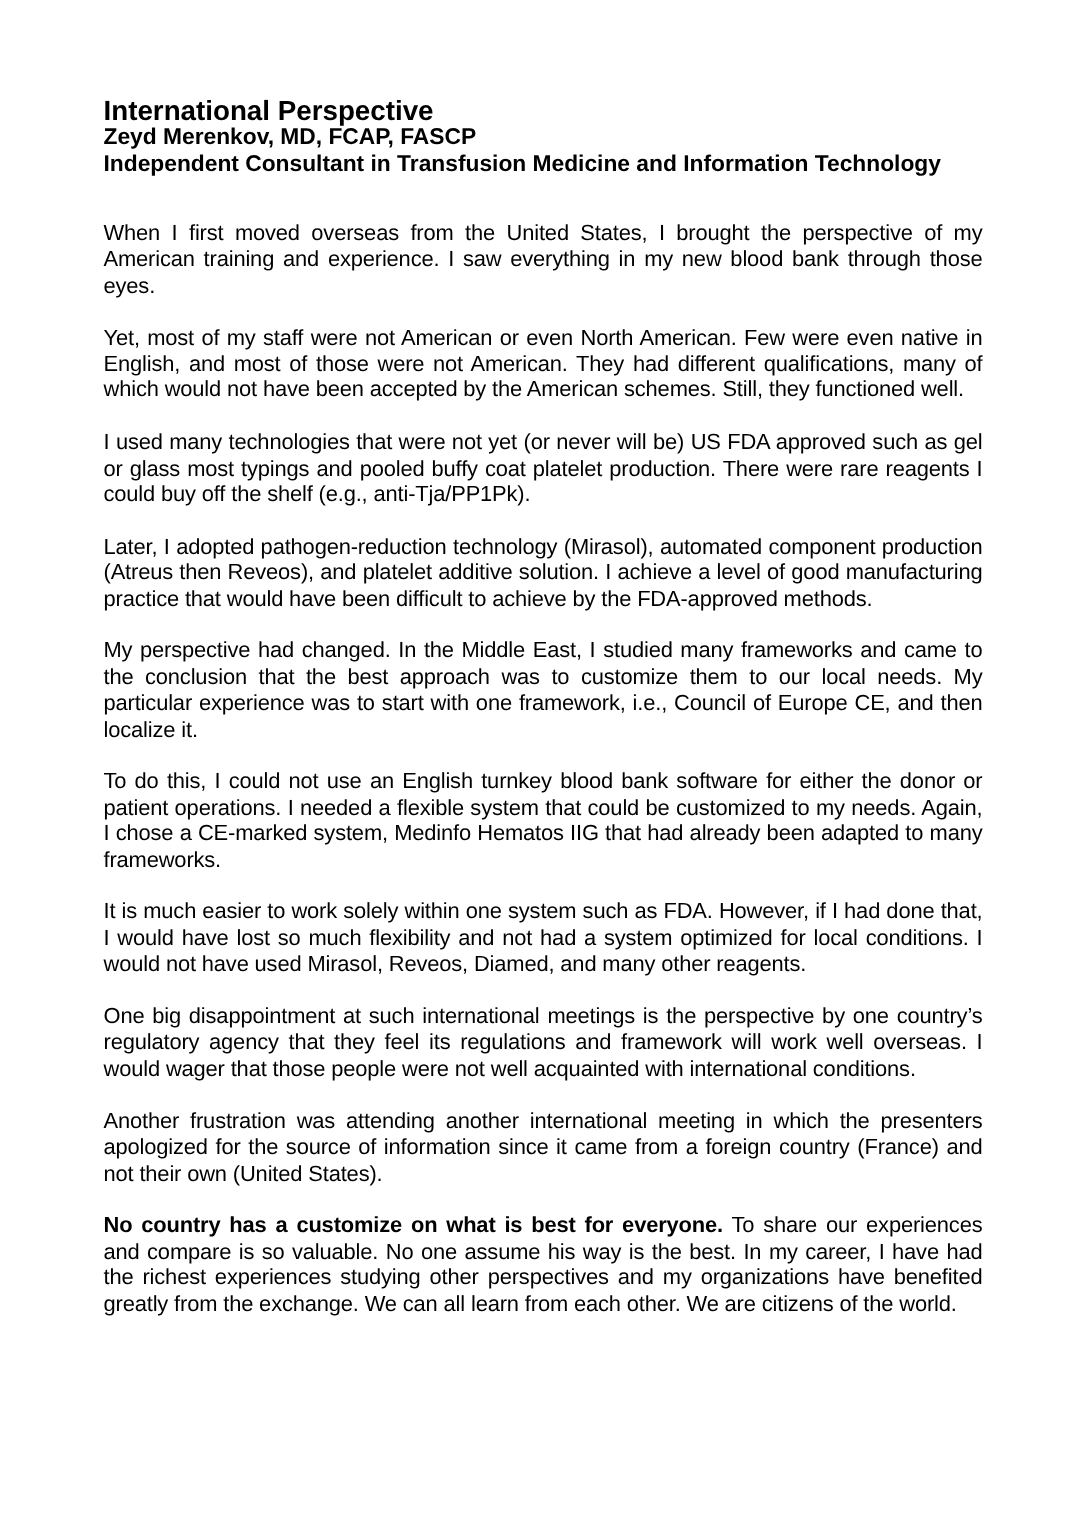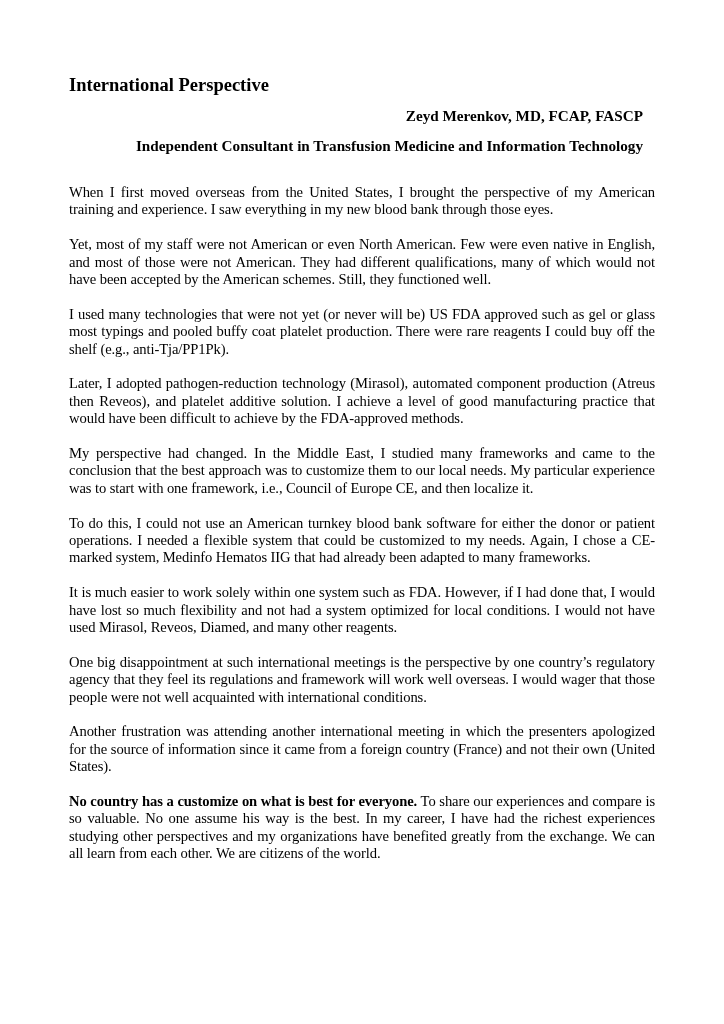--- a/index.html
+++ b/index.html
@@ -11,36 +11,34 @@
       width: 724px;
       height: 1024px;
       position: relative;
       overflow: hidden;
       font-family: "Liberation Sans", sans-serif;
       color: #000000;
     }
     .page {
       position: absolute;
       left: 69px;
-      top: 76px;
+      top: 64px;
       width: 586px;
-      font-family: Liberation Serif, serif;
     }
     .title {
       font-weight: bold;
       font-size: 18.5px;
       line-height: 19px;
       margin: 0;
     }
     .subtitle {
       font-weight: bold;
       font-size: 15.2px;
       line-height: 18px;
-      margin: 12px;
-      text-align: right;
+      margin: 0;
     }
     .body {
       margin-top: 29px;
     }
     .para {
       font-size: 14.6px;
       line-height: 17.4px;
       text-align: justify;
       margin: 0 0 17.4px 0;
       letter-spacing: -0.1px;
@@ -58,19 +56,19 @@
     <div class="subtitle">Zeyd Merenkov, MD, FCAP, FASCP</div>
     <div class="subtitle">Independent Consultant in Transfusion Medicine and Information Technology</div>
   </div>
 
   <div class="body">
     <p class="para"><b></b><span>When I first moved overseas from the United States, I brought the perspective of my American training and experience.  I saw everything in my new blood bank through those eyes.</span></p>
     <p class="para"><b></b><span>Yet, most of my staff were not American or even North American.  Few were even native in English, and most of those were not American.  They had different qualifications, many of which would not have been accepted by the American schemes.  Still, they functioned well.</span></p>
     <p class="para"><b></b><span>I used many technologies that were not yet (or never will be) US FDA approved such as gel or glass most typings and pooled buffy coat platelet production.  There were rare reagents I could buy off the shelf (e.g., anti-Tja/PP1Pk).</span></p>
     <p class="para"><b></b><span>Later, I adopted pathogen-reduction technology (Mirasol), automated component production (Atreus then Reveos), and platelet additive solution.  I achieve a level of good manufacturing practice that would have been difficult to achieve by the FDA-approved methods.</span></p>
     <p class="para"><b></b><span>My perspective had changed.  In the Middle East, I studied many frameworks and came to the conclusion that the best approach was to customize them to our local needs.  My particular experience was to start with one framework, i.e., Council of Europe CE, and then localize it.</span></p>
-    <p class="para"><b></b><span>To do this, I could not use an American turnkey blood bank software for either the donor or patient operations.  I needed a flexible system that could be customized to my needs.  Again, I chose a CE-marked system, Medinfo Hematos IIG that had already been adapted to many frameworks.</span></p>
+    <p class="para"><b></b><span>To do this, I could not use an English turnkey blood bank software for either the donor or patient operations.  I needed a flexible system that could be customized to my needs.  Again, I chose a CE-marked system, Medinfo Hematos IIG that had already been adapted to many frameworks.</span></p>
     <p class="para"><b></b><span>It is much easier to work solely within one system such as FDA.  However, if I had done that, I would have lost so much flexibility and not had a system optimized for local conditions.  I would not have used Mirasol, Reveos, Diamed, and many other reagents.</span></p>
     <p class="para"><b></b><span>One big disappointment at such international meetings is the perspective by one country’s regulatory agency that they feel its regulations and framework will work well overseas.  I would wager that those people were not well acquainted with international conditions.</span></p>
     <p class="para"><b></b><span>Another frustration was attending another international meeting in which the presenters apologized for the source of information since it came from a foreign country (France) and not their own (United States).</span></p>
     <p class="para"><b>No country has a customize on what is best for everyone.</b><span>  To share our experiences and compare is so valuable.  No one assume his way is the best.  In my career, I have had the richest experiences studying other perspectives and my organizations have benefited greatly from the exchange.  We can all learn from each other.  We are citizens of the world.</span></p>
   </div>
 </div>
 
 </body></html>

